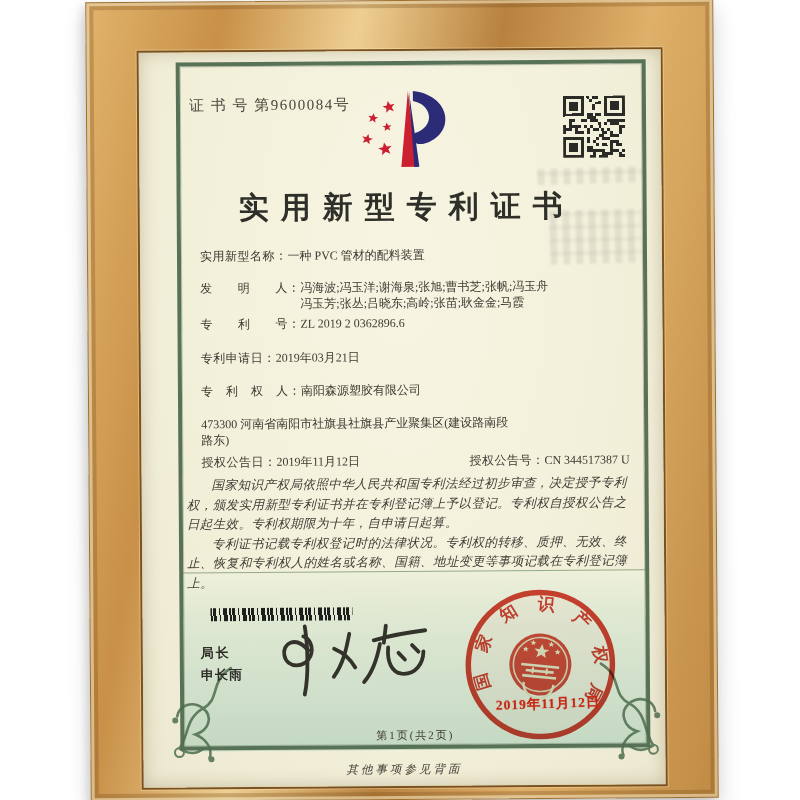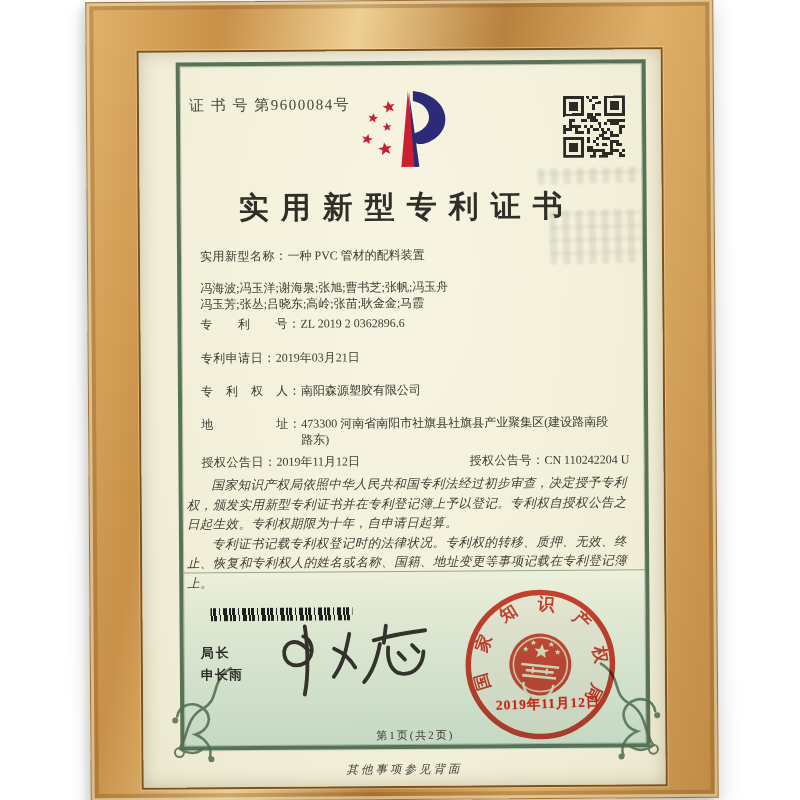--- a/index.html
+++ b/index.html
@@ -237,45 +237,45 @@
         </svg>
 
       <h1 class="title">实用新型专利证书</h1>
 
       <div class="content">
         <div class="field f-name">
           <span class="flabel">实用新型名称：</span>
             <span class="fvalue">一种 PVC 管材的配料装置</span>
         </div>
         <div class="field f-inv">
+          <span class="flabel">发　　明　　人：</span>
             <span class="fvalue">冯海波;冯玉洋;谢海泉;张旭;曹书芝;张帆;冯玉舟
 冯玉芳;张丛;吕晓东;高岭;张苗;耿金金;马霞</span>
         </div>
         <div class="field f-pat">
           <span class="flabel">专　　利　　号：</span>
             <span class="fvalue">ZL 2019 2 0362896.6</span>
         </div>
         <div class="field f-fil">
           <span class="flabel">专利申请日：</span>
             <span class="fvalue">2019年03月21日</span>
         </div>
         <div class="field f-own">
           <span class="flabel">专　利　权　人：</span>
             <span class="fvalue">南阳森源塑胶有限公司</span>
         </div>
         <div class="field f-adr">
-          <span class="flabel">地　　　　　址：</span>
             <span class="fvalue">473300 河南省南阳市社旗县社旗县产业聚集区(建设路南段路东)</span>
         </div>
         <div class="field f-grant">
           <span class="flabel">授权公告日：</span>
             <span class="fvalue">2019年11月12日</span>
           <span class="grantno">
             <span class="flabel">授权公告号：</span>
-              <span class="fvalue">CN 110242204 U</span>
+              <span class="fvalue">CN 344517387 U</span>
           </span>
         </div>
       </div>
 
       <div class="paras">
         <p>国家知识产权局依照中华人民共和国专利法经过初步审查，决定授予专利权，颁发实用新型专利证书并在专利登记簿上予以登记。专利权自授权公告之日起生效。专利权期限为十年，自申请日起算。</p>
         <p>专利证书记载专利权登记时的法律状况。专利权的转移、质押、无效、终止、恢复和专利权人的姓名或名称、国籍、地址变更等事项记载在专利登记簿上。</p>
       </div>
 
       <div class="barcode"></div>

